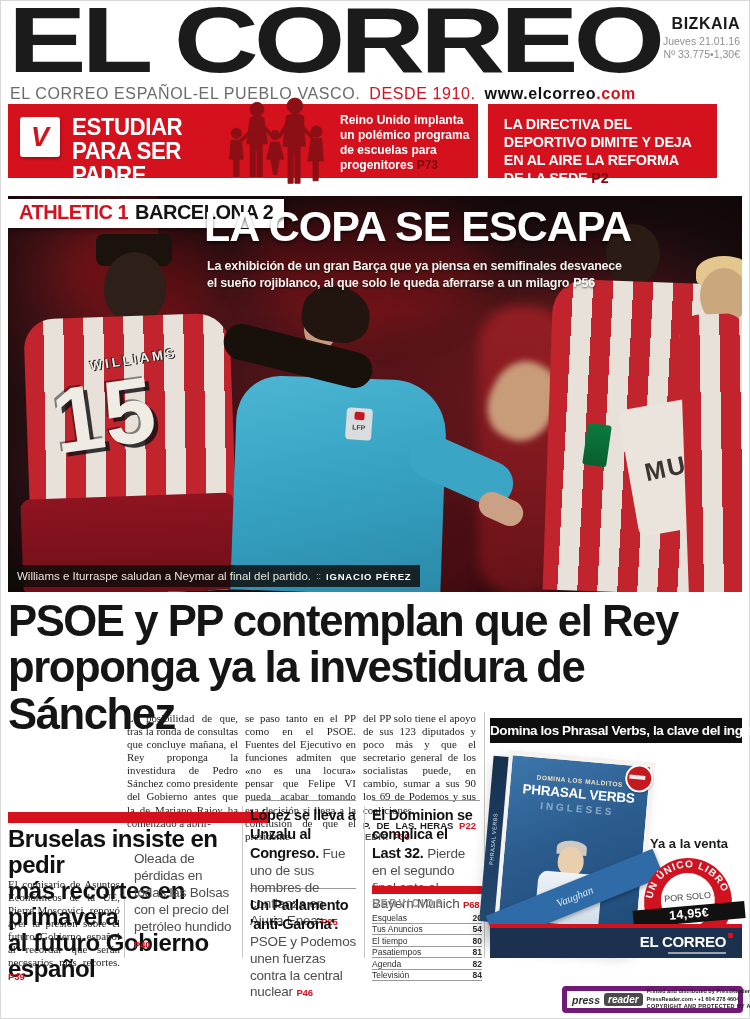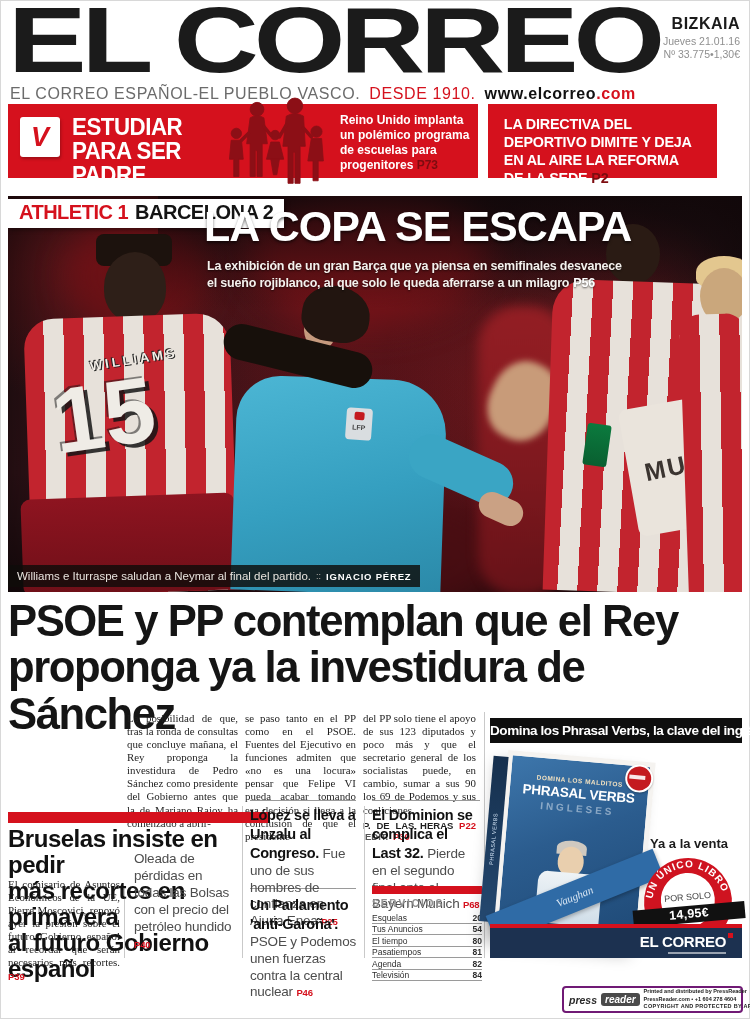--- a/index.html
+++ b/index.html
@@ -162,21 +162,21 @@
   .onsale{position:absolute;left:160px;top:118px;font-size:13px;font-weight:bold;color:#1c1c1c;}
   .badge{position:absolute;left:150px;top:136px;width:96px;height:96px;transform:rotate(-5deg);}
   .badge svg{position:absolute;left:0;top:0;}
   .price-bar{position:absolute;left:-8px;top:52px;width:112px;height:17px;background:#111;color:#fff;
              font-size:12.5px;font-weight:bold;text-align:center;line-height:17px;letter-spacing:.3px;}
   .adbar{position:absolute;left:0;top:206px;width:252px;height:30px;background:#1c3150;border-top:4px solid #d5111d;box-sizing:content-box;}
   .adbrand{position:absolute;right:16px;top:5px;font-size:15px;font-weight:bold;color:#fff;letter-spacing:-.3px;}
   .adbrand-dot{position:absolute;right:-7px;top:0;width:5px;height:5px;background:#d5111d;}
   .adbrand-sub{position:absolute;right:0;top:19px;width:58px;height:2px;background:rgba(255,255,255,.55);}
   
-  .pr-box{position:absolute;left:562px;top:986px;width:181px;height:27px;border:2px solid #701a75;border-radius:4px;
+  .pr-box{position:absolute;left:562px;top:986px;width:181px;height:27px;border:5px solid #701a75;border-radius:4px;
           display:flex;align-items:center;padding:1px 5px;box-sizing:border-box;gap:4px;background:#fff;cursor:pointer;}
   .pr-press{font-size:10.5px;font-style:italic;font-weight:bold;color:#2b2b2b;}
   .pr-reader{background:#4a4a4a;color:#fff;border-radius:3px;padding:0 4px;height:13px;line-height:13px;
              font-size:10px;font-style:italic;font-weight:bold;}
   .pr-lines{font-size:5.5px;line-height:1.4;color:#222;font-weight:bold;white-space:nowrap;}
 </style>
 </head>
 <body>
 
 <div id="page">

